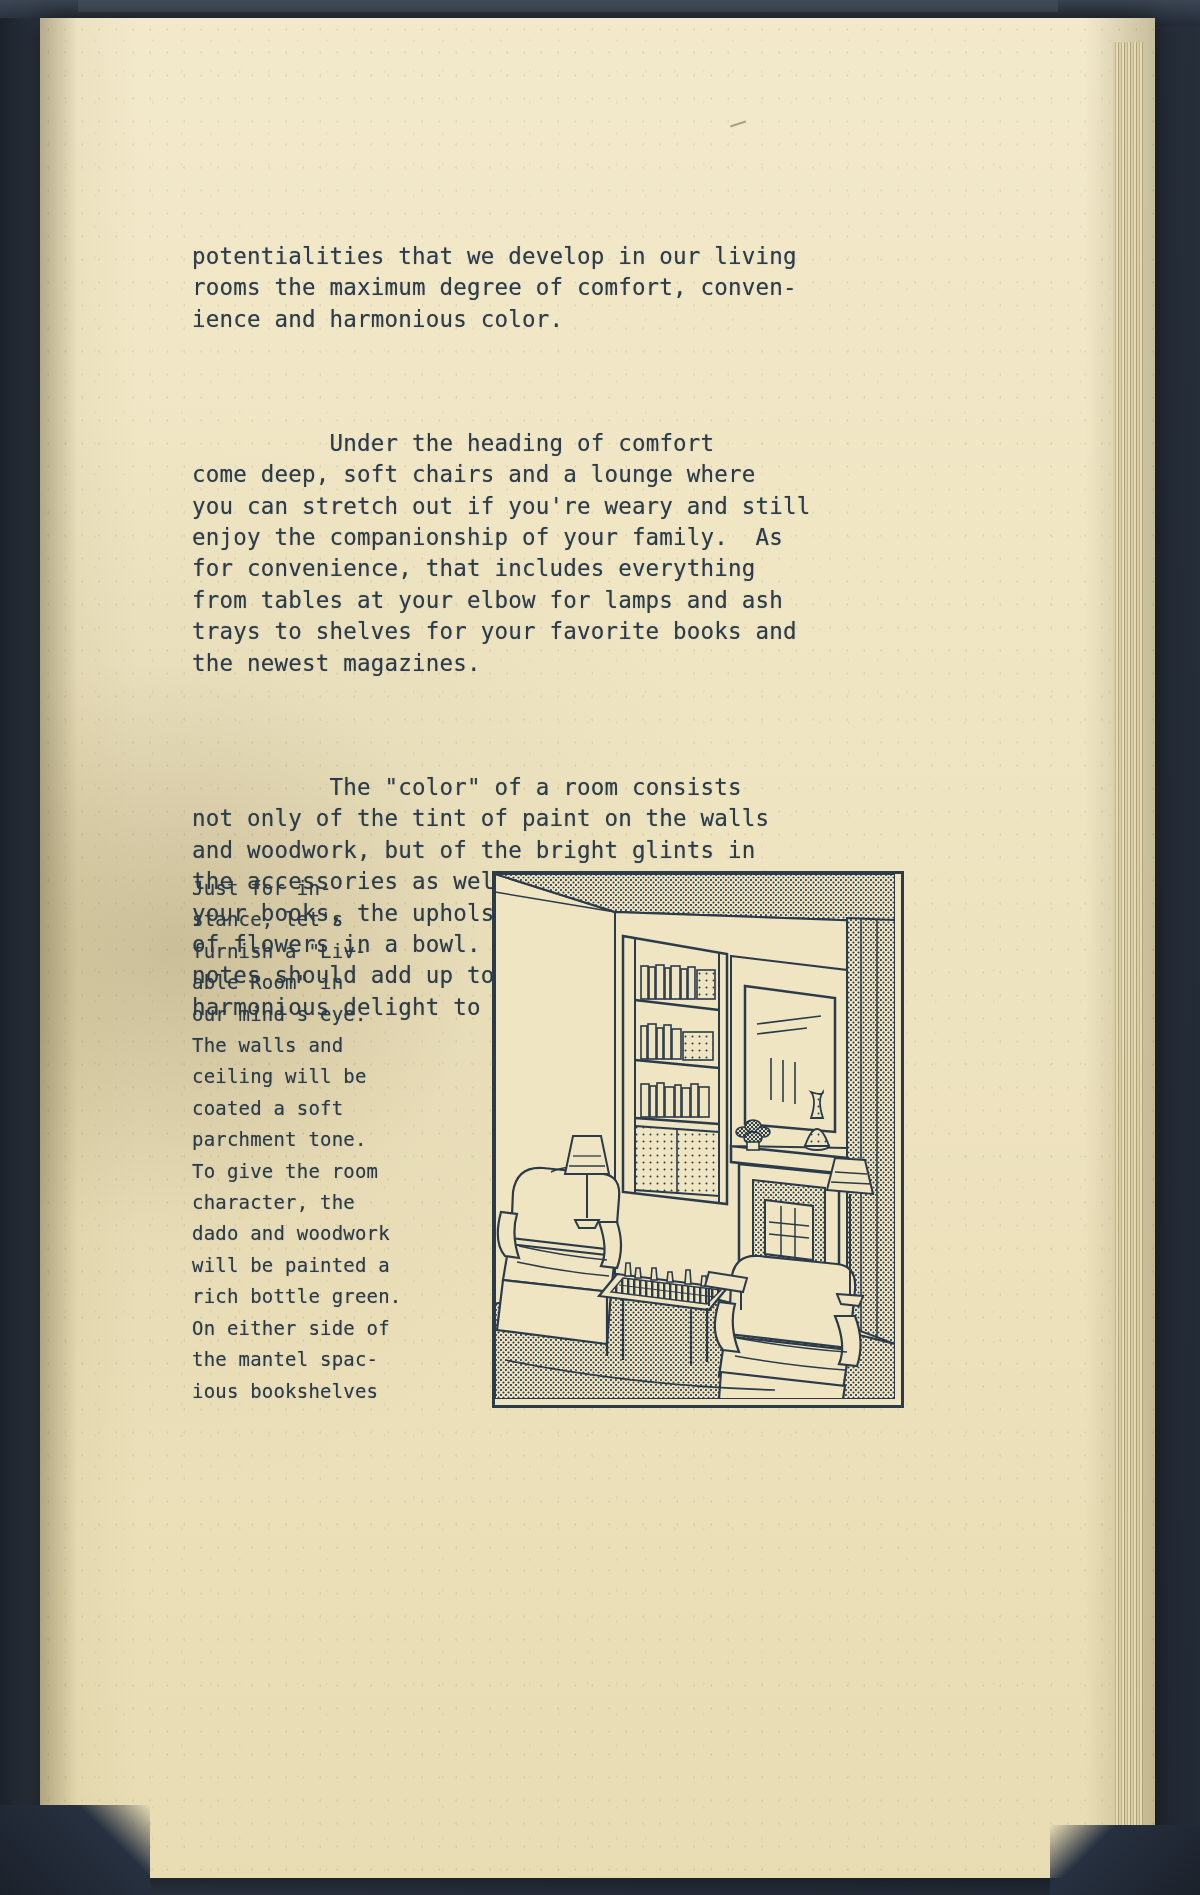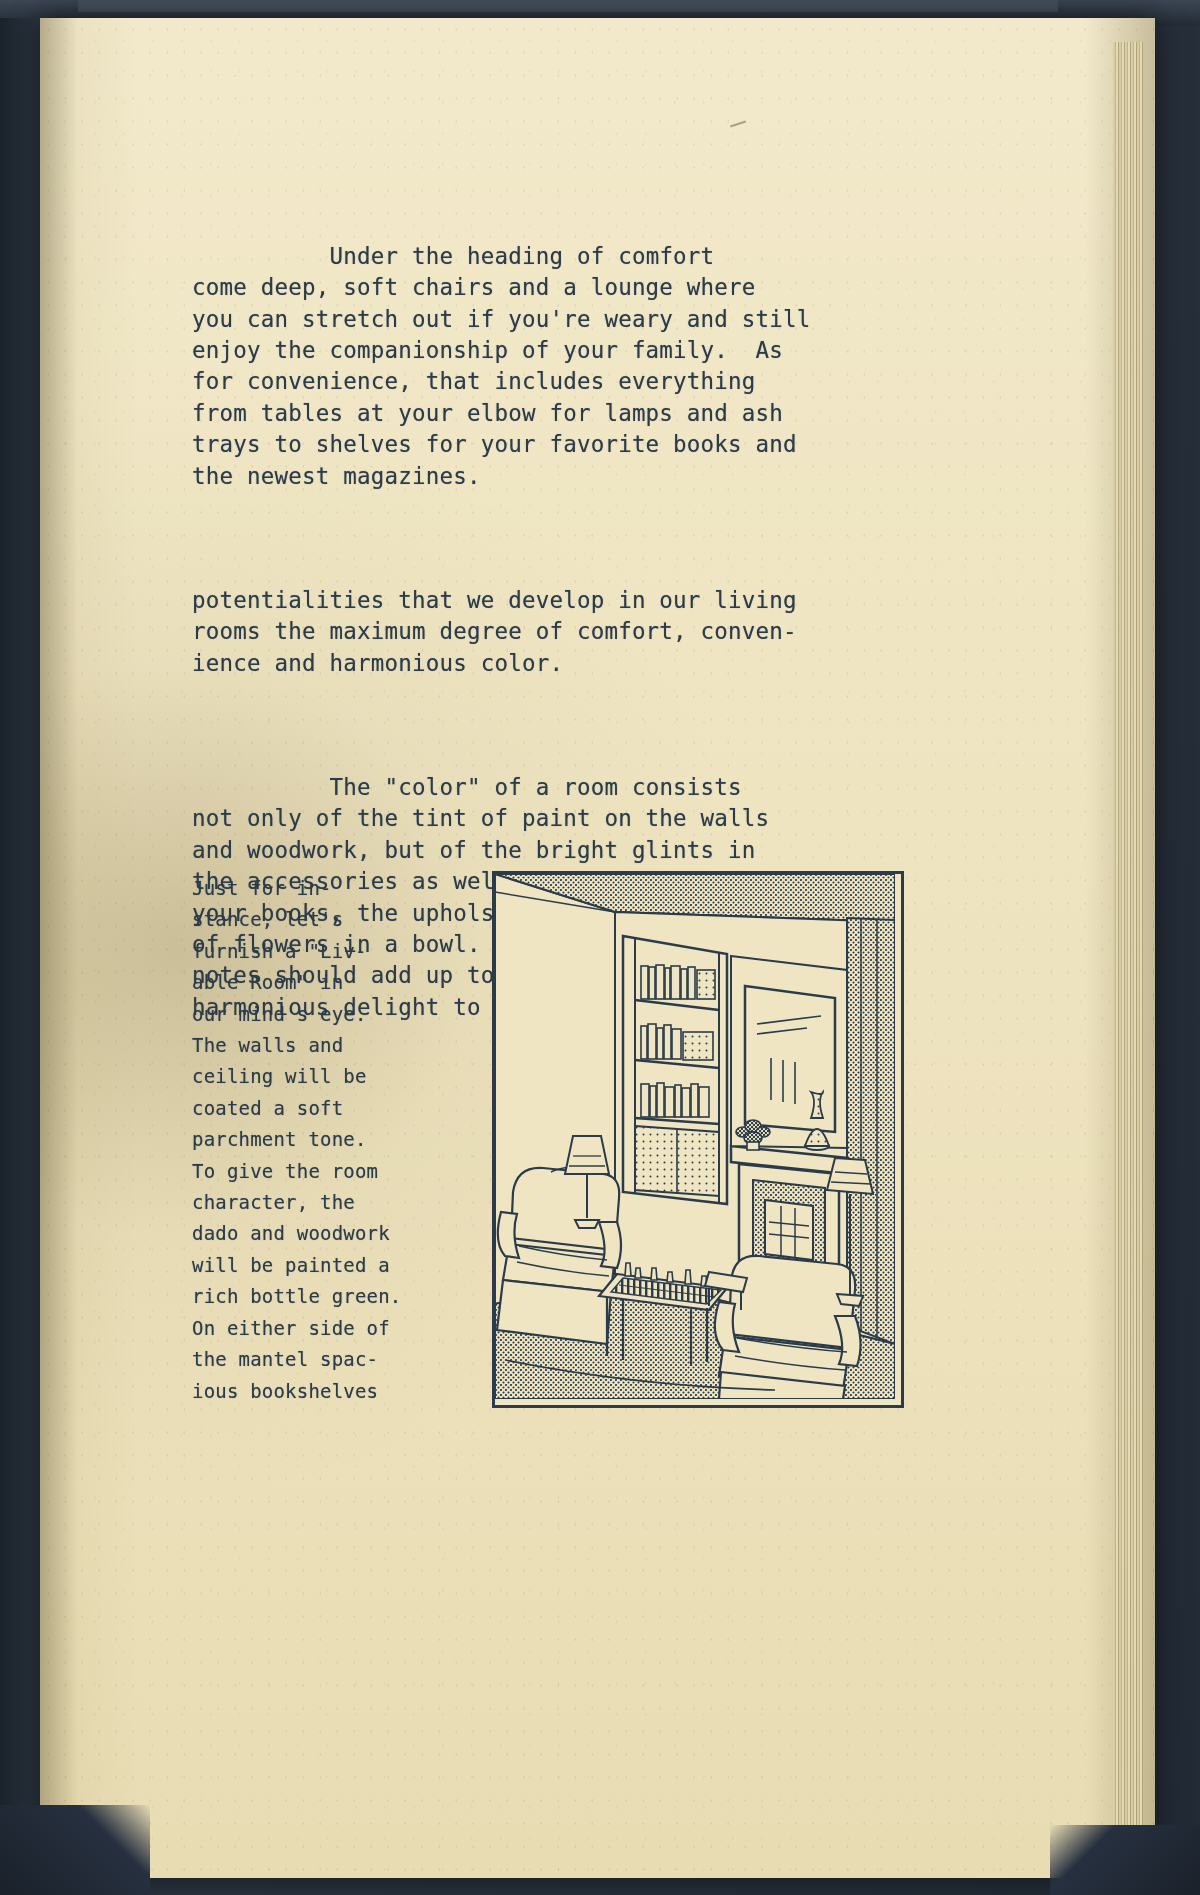--- a/index.html
+++ b/index.html
@@ -176,31 +176,31 @@
     <div class="cover-top-highlight"></div>
   </div>
   <div class="gutter"></div>
 
   <div class="page">
     <div class="speckle"></div>
     <div class="fore-edge"></div>
     <div class="pencil-tick"></div>
 
     <div class="typed">
+      <p class="para">potentialities that we develop in our living
+rooms the maximum degree of comfort, conven-
+ience and harmonious color.</p>
       <p class="para">          Under the heading of comfort
 come deep, soft chairs and a lounge where
 you can stretch out if you're weary and still
 enjoy the companionship of your family.  As
 for convenience, that includes everything
 from tables at your elbow for lamps and ash
 trays to shelves for your favorite books and
 the newest magazines.</p>
-      <p class="para">potentialities that we develop in our living
-rooms the maximum degree of comfort, conven-
-ience and harmonious color.</p>
       <p class="para">          The "color" of a room consists
 not only of the tint of paint on the walls
 and woodwork, but of the bright glints in
 the accessories as well -- the bindings of
 your books, the upholstery, the rug, the tone
 of flowers in a bowl.  All of these color
 notes should add up to a total that is an
 harmonious delight to the eye.</p>
     </div>
 

